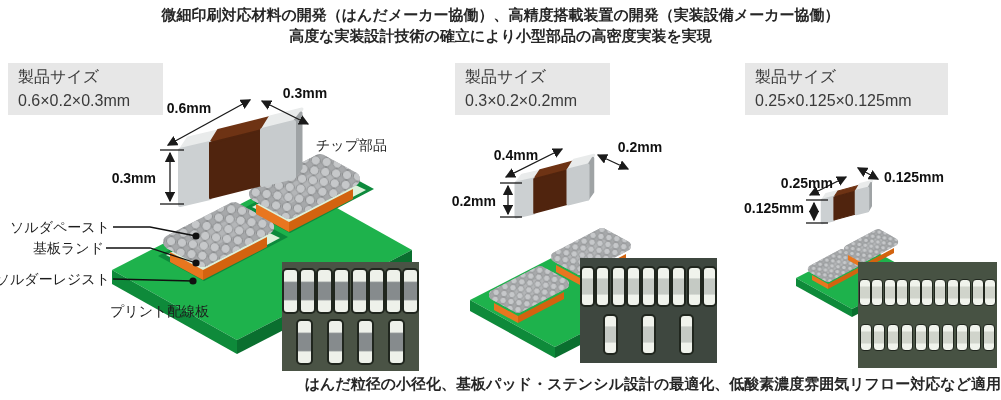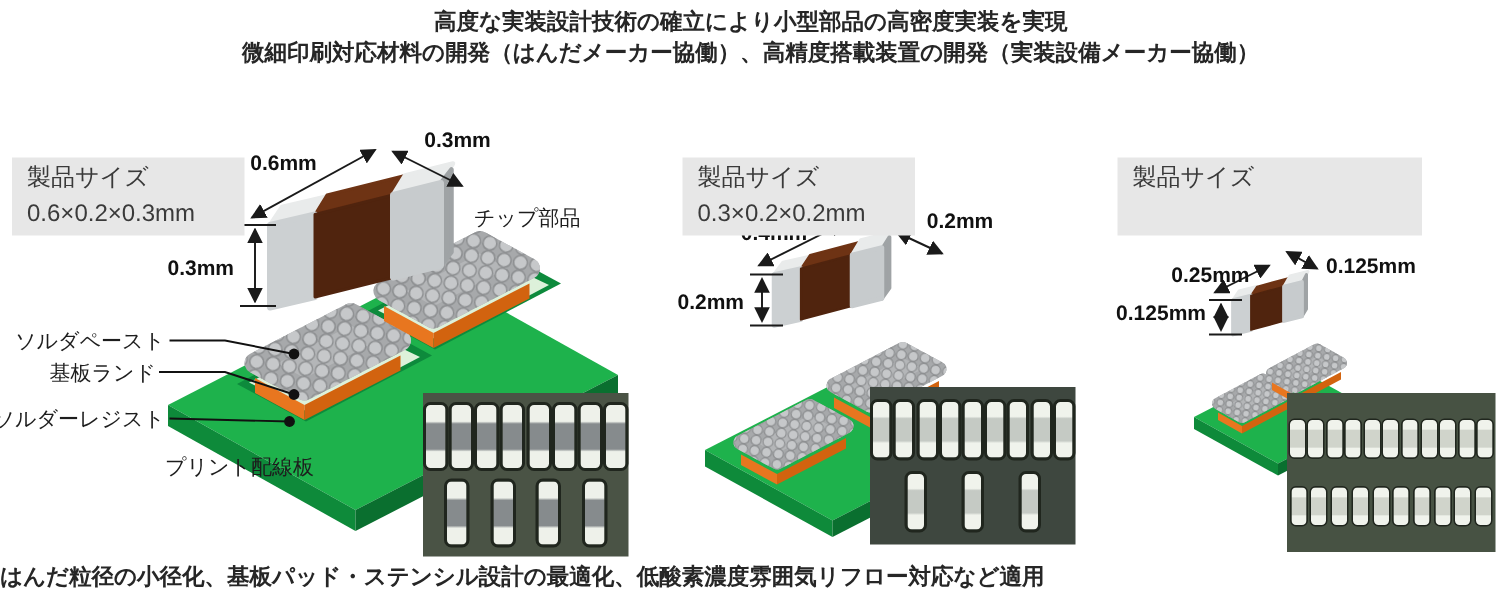--- a/index.html
+++ b/index.html
@@ -1,24 +1,24 @@
 <!DOCTYPE html>
 <html><head>
 <meta charset="utf-8">
 <style>
   html,body{margin:0;padding:0;background:#ffffff;}
   .stage{position:relative;width:1001px;height:400px;background:#ffffff;overflow:hidden;
          font-family:"Liberation Sans","DejaVu Sans",sans-serif;}
   .hdr{position:absolute;top:4px;left:0;width:1001px;text-align:center;
        font-size:15px;font-weight:bold;color:#262626;line-height:21px;}
-  .ftr{position:absolute;top:375px;left:0;width:1001px;text-align:left;
+  .ftr{position:absolute;top:375px;left:0;width:1001px;text-align:right;
        font-size:15px;font-weight:bold;color:#262626;}
   .sizebox{position:absolute;top:63px;height:52px;background:#e7e7e7;
            color:#3a3a3a;font-size:16px;line-height:24px;padding:2px 10px;
-           box-sizing:border-box;margin-top:42px;}
+           box-sizing:border-box;}
   .sizebox.b1{left:8px;width:155px;}
   .sizebox.b2{left:455px;width:155px;}
   .sizebox.b3{left:745px;width:203px;}
   svg.diagram{position:absolute;left:0;top:0;}
   svg .dim{font-size:14px;font-weight:600;fill:#111;}
   svg .plabel{font-size:14px;font-weight:400;fill:#1d1d1d;}
   .photo{position:absolute;display:flex;flex-wrap:wrap;
          justify-content:space-evenly;align-content:space-evenly;}
   .photo1{left:282px;top:262px;width:137px;height:109px;background:#4a5345;}
   .photo2{left:580px;top:258px;width:137px;height:105px;background:#3e473f;}
@@ -30,22 +30,22 @@
     background:linear-gradient(#f0f3ec 0%,#f0f3ec 26%,#c5cac4 30%,#c5cac4 70%,#f0f3ec 74%,#f0f3ec 100%);}
   .photo3 .pchip{width:12px;height:27px;border-width:1.5px;border-radius:4px;
     background:linear-gradient(#f0f3ec 0%,#f0f3ec 24%,#d0d4cb 28%,#d0d4cb 72%,#f0f3ec 76%,#f0f3ec 100%);}
 </style>
 </head>
 <body>
 
 <div class="stage">
 
   <div class="hdr">
+    <div>微細印刷対応材料の開発（はんだメーカー協働）、高精度搭載装置の開発（実装設備メーカー協働）</div>
     <div>高度な実装設計技術の確立により小型部品の高密度実装を実現</div>
-    <div>微細印刷対応材料の開発（はんだメーカー協働）、高精度搭載装置の開発（実装設備メーカー協働）</div>
   </div>
 
   <svg class="diagram" width="1001" height="400" viewBox="0 0 1001 400">
     <defs>
       <marker id="ah" viewBox="0 0 8 8" refX="7" refY="4" markerWidth="8" markerHeight="8" orient="auto-start-reverse">
           <path d="M0,0 L8,4 L0,8 z" fill="#1a1a1a"></path>
         </marker>
       <pattern id="ballsL" width="11" height="10" patternUnits="userSpaceOnUse" patternTransform="rotate(8)">
         <circle cx="5" cy="5" r="4.6" fill="#c6c8ca" stroke="#8e9092" stroke-width="1"></circle>
       </pattern>
@@ -205,20 +205,21 @@
   <div class="sizebox b1">
     <div>製品サイズ</div>
     <div>0.6×0.2×0.3mm</div>
   </div>
   <div class="sizebox b2">
     <div>製品サイズ</div>
     <div>0.3×0.2×0.2mm</div>
   </div>
   <div class="sizebox b3">
     <div>製品サイズ</div>
+    <div>0.25×0.125×0.125mm</div>
   </div>
 
   <div class="photo photo1">
       <div class="pchip"></div>
       <div class="pchip"></div>
       <div class="pchip"></div>
       <div class="pchip"></div>
       <div class="pchip"></div>
       <div class="pchip"></div>
       <div class="pchip"></div>

